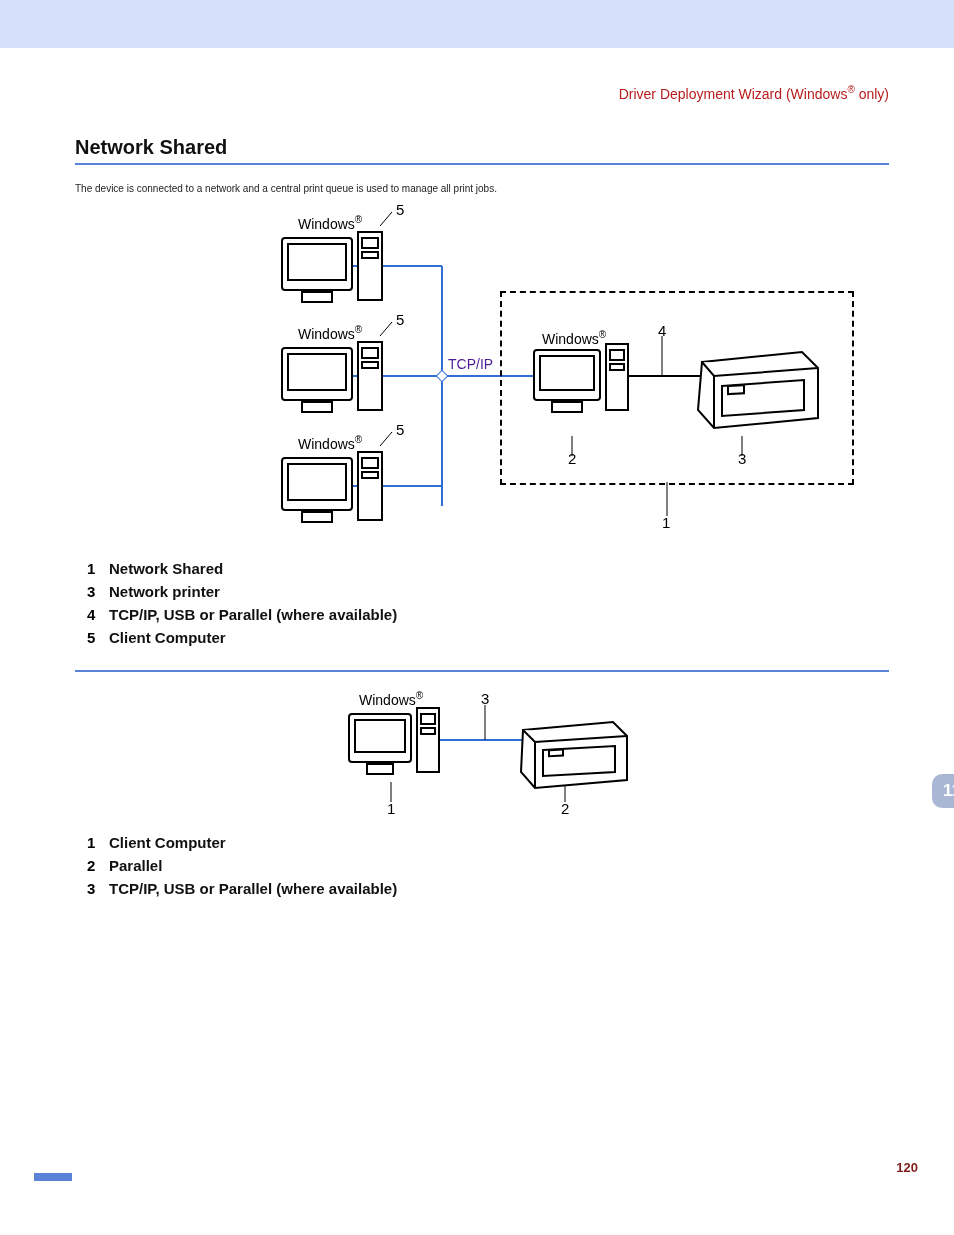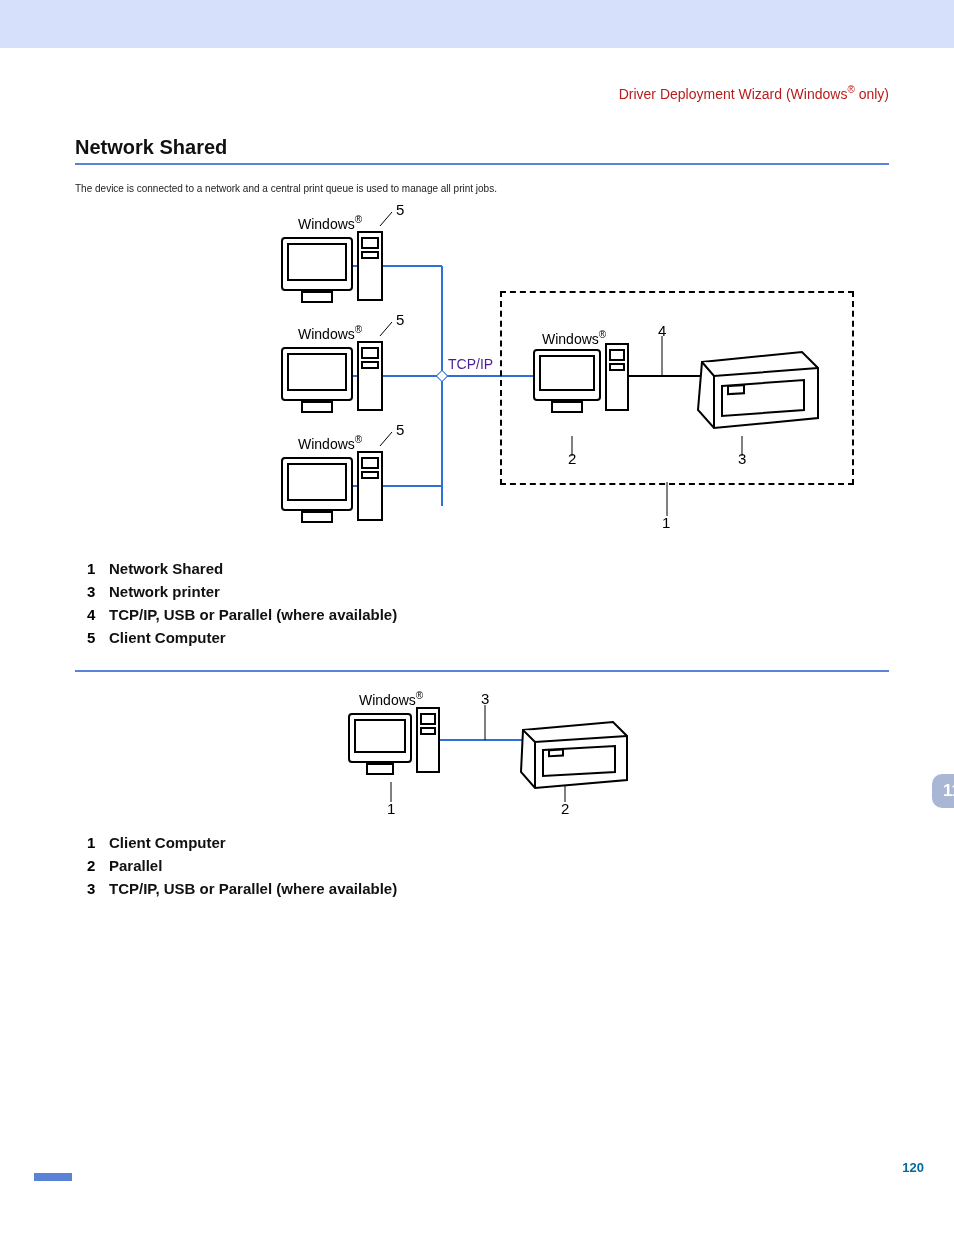--- a/index.html
+++ b/index.html
@@ -15,21 +15,21 @@
   .legend li .num{display:inline-block;width:22px}
   .diagram{position:relative;margin:8px auto 10px auto}
   .dia1{width:600px;height:340px}
   .dia2{width:320px;height:130px;margin-left:270px}
   .txt{position:absolute;font-size:14px;color:#000;white-space:nowrap}
   .txt sup{font-size:10px}
   .tcpip{font-size:14px;color:#4c1d95;position:absolute}
   .num{position:absolute;font-size:15px;color:#000}
   
   .tab{position:absolute;right:-18px;top:690px;width:40px;height:34px;background:#aab7d4;border-radius:10px 0 0 10px;color:#fff;font-weight:bold;font-size:17px;display:flex;align-items:center;justify-content:center}
-  .pagefoot{position:absolute;right:30px;top:1160px;font-weight:bold;font-size:13px;color:#0369a1} 
+  .pagefoot{position:absolute;right:36px;top:1160px;font-weight:bold;font-size:13px;color:#7f1d1d} 
   .footstrip{position:absolute;left:34px;top:1173px;width:38px;height:8px;background:#5a82d6}
   
   .comp{position:absolute}
   .printer{position:absolute}
   svg{overflow:visible}
   .dashbox{position:absolute;border:2px dashed #000}
 </style>
 </head>
 <body>
 

